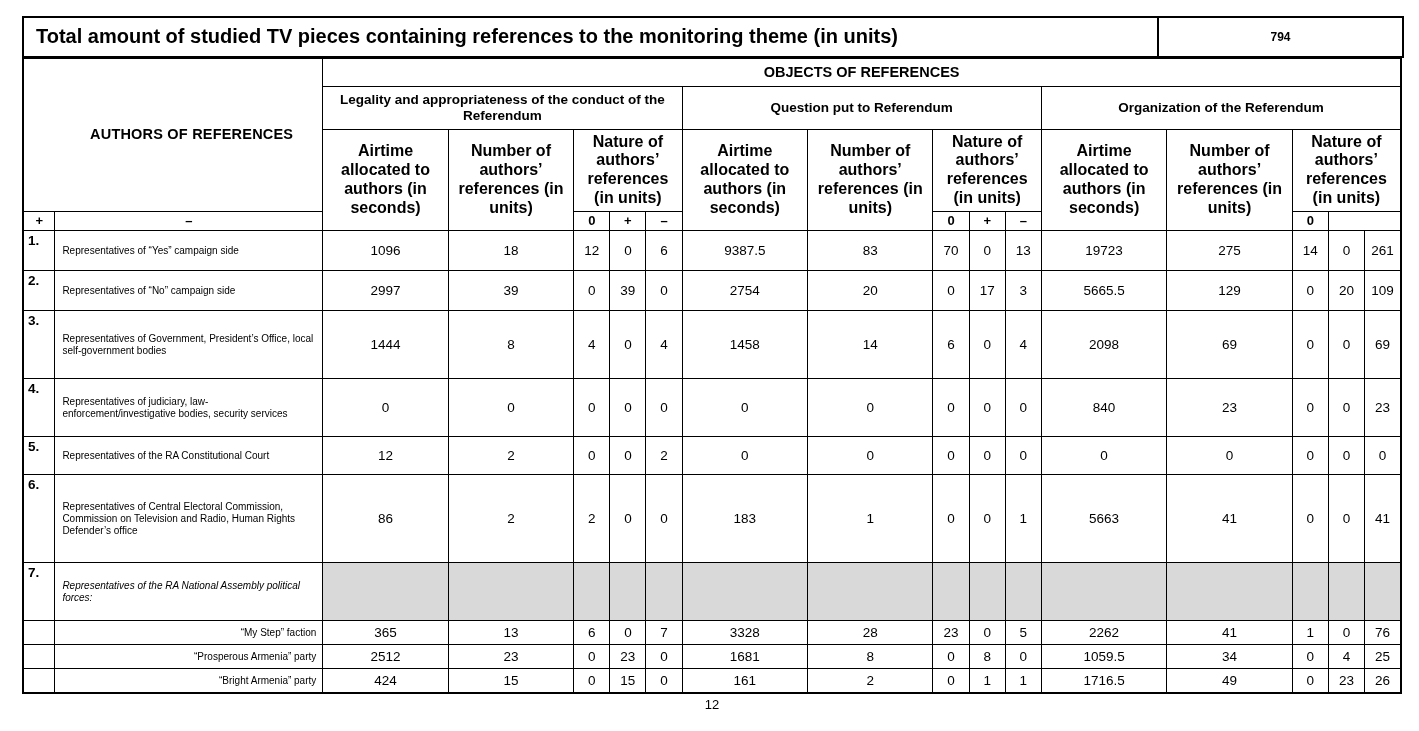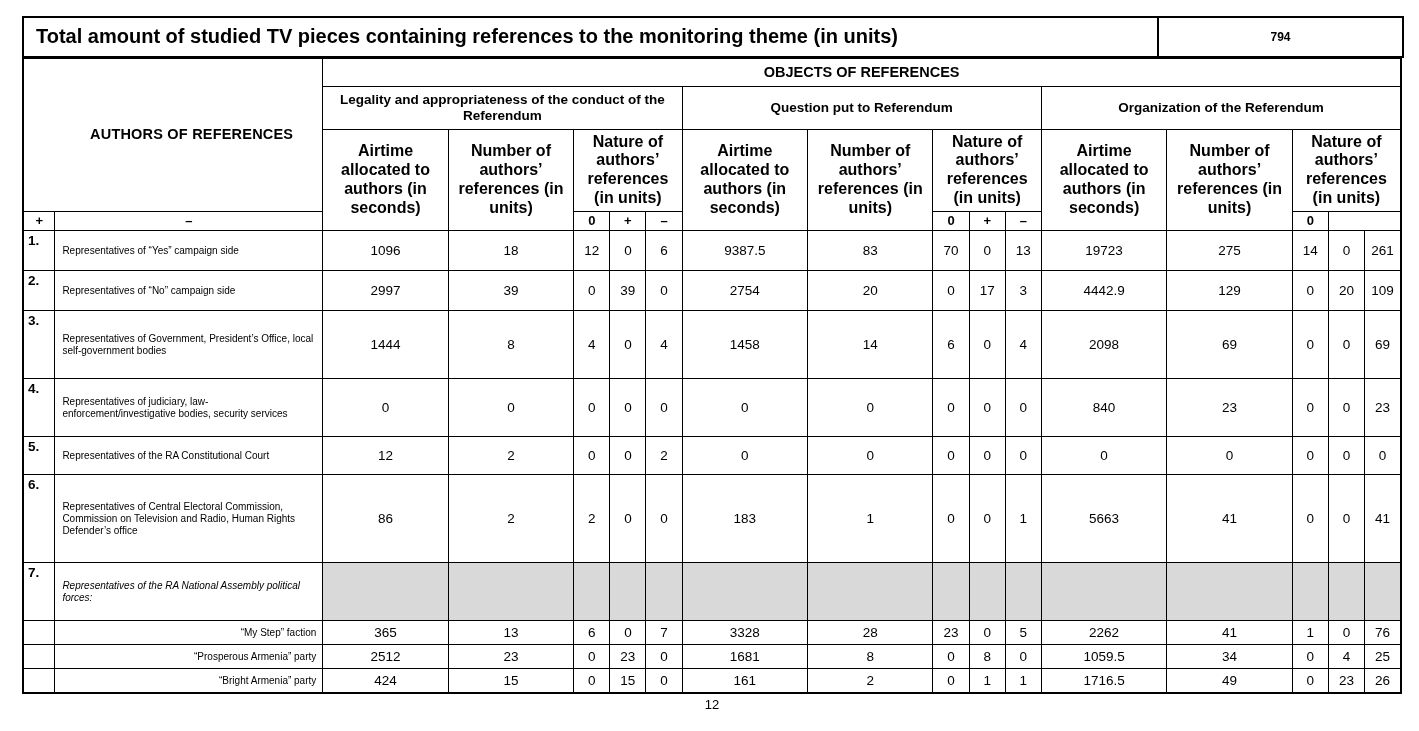--- a/index.html
+++ b/index.html
@@ -215,21 +215,21 @@
           <td class="data">2997</td>
           <td class="data">39</td>
           <td class="data">0</td>
           <td class="data">39</td>
           <td class="data">0</td>
           <td class="data">2754</td>
           <td class="data">20</td>
           <td class="data">0</td>
           <td class="data">17</td>
           <td class="data">3</td>
-          <td class="data">4442.9</td>
+          <td class="data">5665.5</td>
           <td class="data">129</td>
           <td class="data">0</td>
           <td class="data">20</td>
           <td class="data">109</td>
         </tr>
         <tr style="height: 68px;">
           <td class="num-cell">3.</td>
           <td class="name-cell">Representatives of Government, President’s Office, local self-government bodies</td>
           <td class="data">1444</td>
           <td class="data">8</td>

